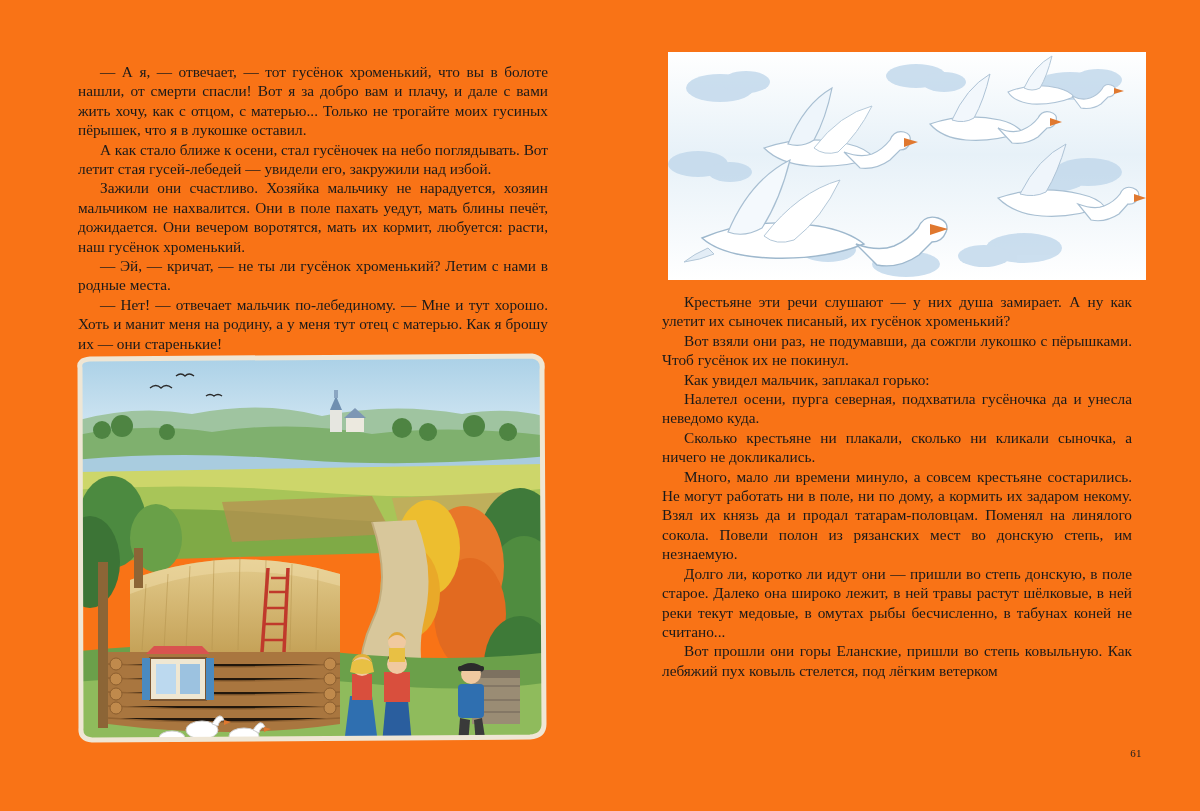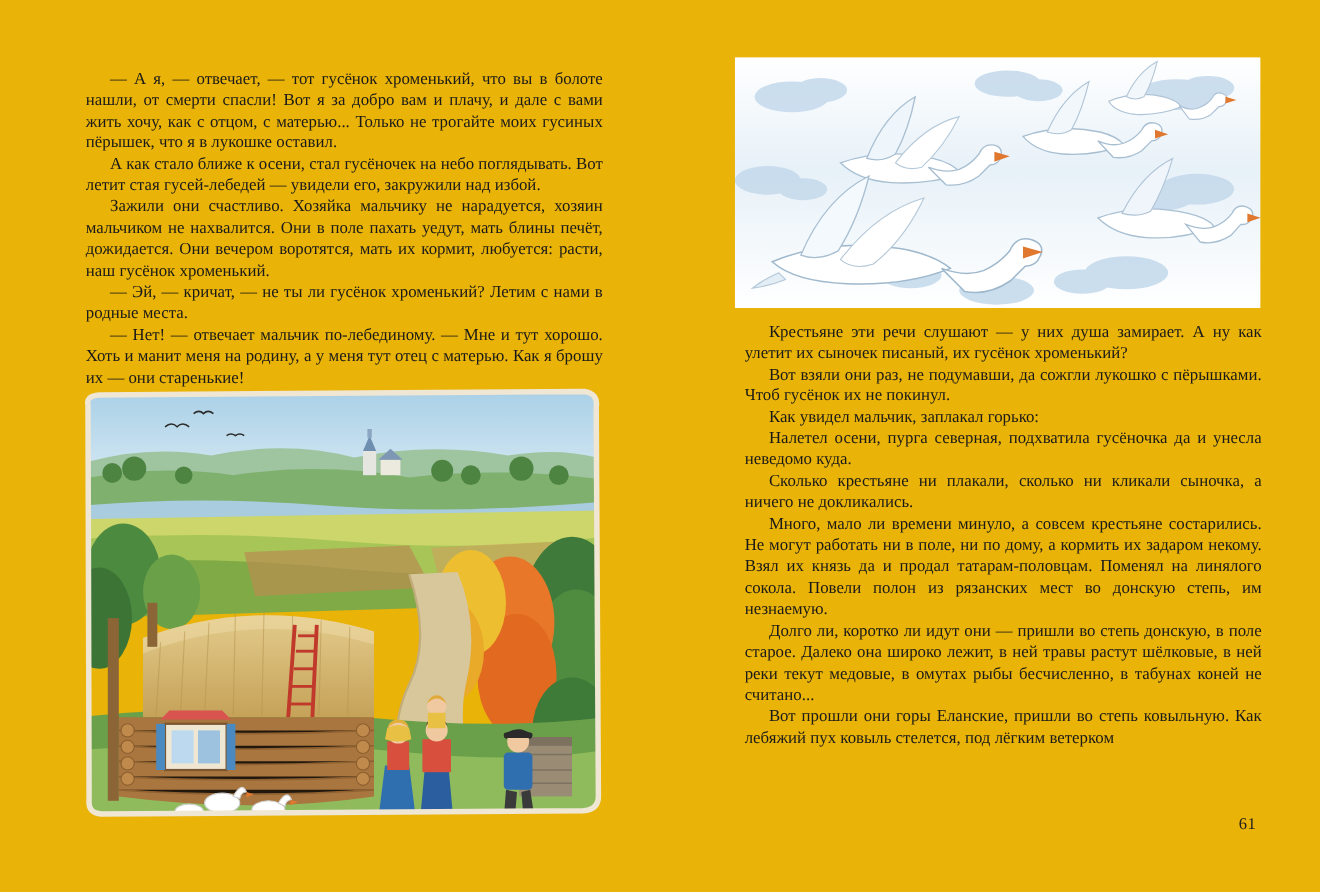--- a/index.html
+++ b/index.html
@@ -11,21 +11,21 @@
     width: 1200px;
     height: 811px;
     font-family: "Liberation Serif", serif;
     color: #1a1a1a;
     overflow: hidden;
   }
   .page {
     position: relative;
     width: 1200px;
     height: 811px;
-    background: #eab308;
+    background: #f97316;
   }
   .col-left {
     position: absolute;
     left: 78px;
     top: 62px;
     width: 470px;
   }
   p.para {
     margin: 0;
     font-size: 15.3px;
@@ -46,29 +46,29 @@
   }
   .illustration-right {
     position: absolute;
     left: 668px;
     top: 52px;
     width: 478px;
     height: 228px;
   }
   .right-text {
     position: absolute;
-    left: 677px;
+    left: 662px;
     top: 292px;
     width: 470px;
   }
   .page-number {
     position: absolute;
     right: 58px;
     bottom: 52px;
-    font-size: 15px;
+    font-size: 11px;
     letter-spacing: 0.4px;
     color: #222;
   }
   svg { display: block; }
 </style>
 </head>
 <body>
 
 <div class="page">
 

